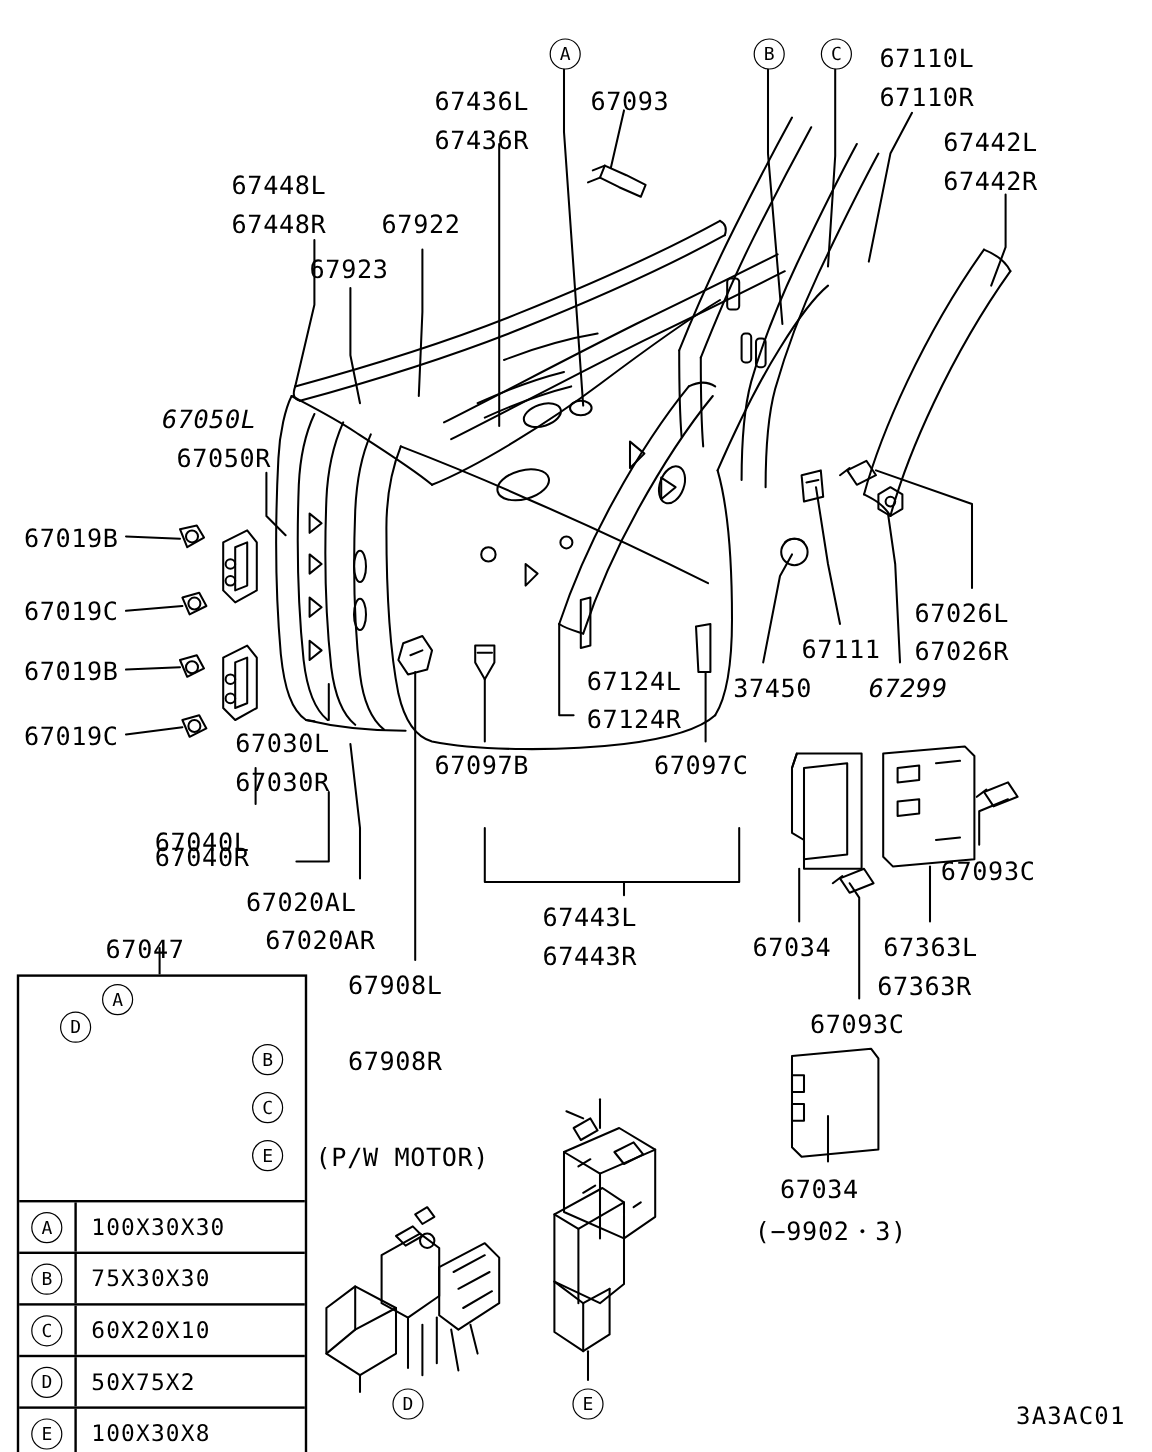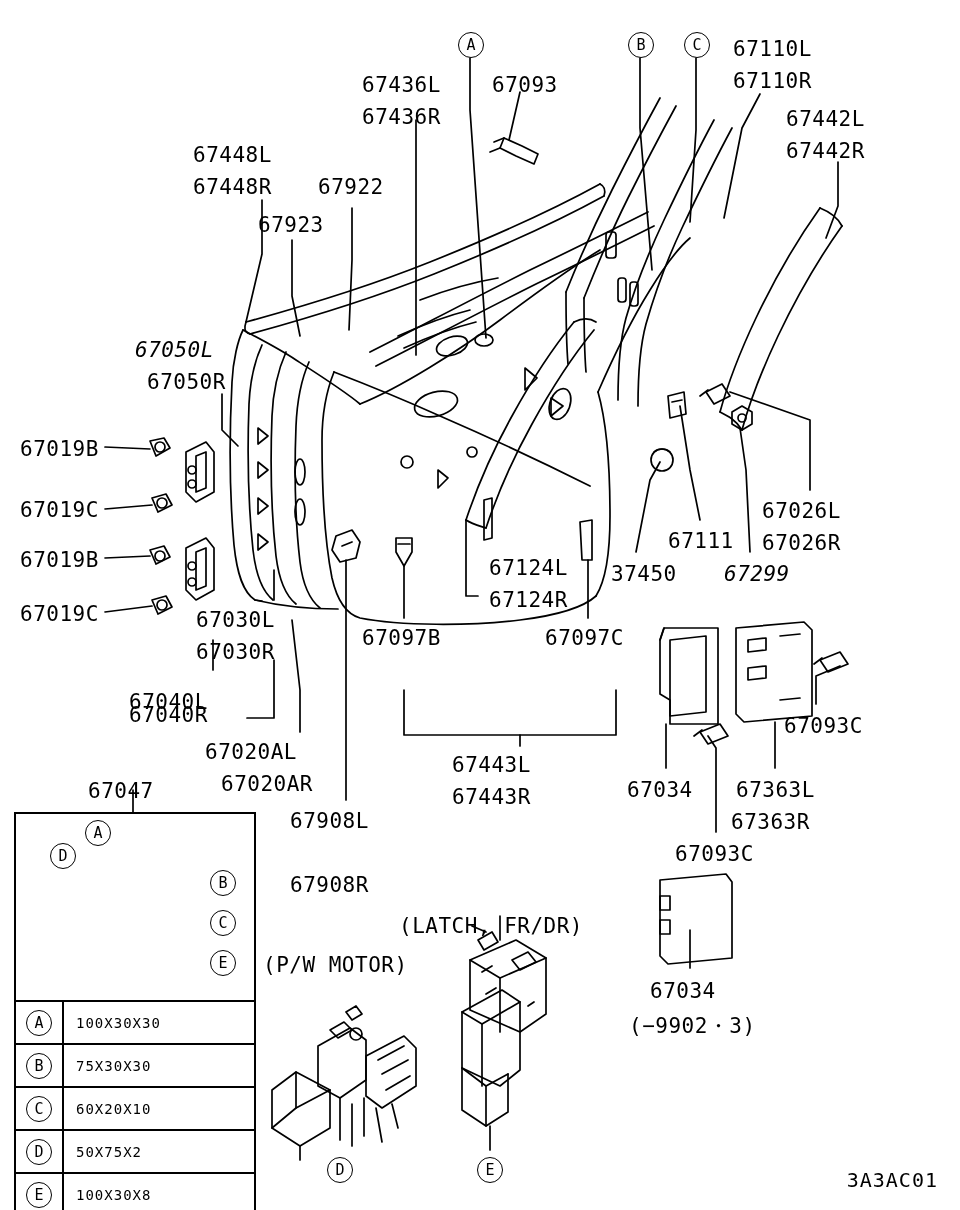--- a/index.html
+++ b/index.html
@@ -79,21 +79,21 @@
     display: flex;
     align-items: center;
     justify-content: center;
   }
   .legend-key .circ {
     position: static;
   }
   .legend-val {
     flex: 1;
     padding-left: 12px;
-    font-size: 14px;
+    font-size: 19px;
     font-family: "DejaVu Sans Mono", monospace;
     letter-spacing: 1px;
   }
   #diagcode {
     position: absolute;
     right: 22px;
     bottom: 18px;
     font-size: 20px;
     font-family: "DejaVu Sans Mono", monospace;
     letter-spacing: 1px;
@@ -404,21 +404,20 @@
   <div class="lbl" style="left:452px;top:752px;">67443L</div>
   <div class="lbl" style="left:452px;top:784px;">67443R</div>
   <div class="lbl" style="left:627px;top:777px;">67034</div>
   <div class="lbl" style="left:736px;top:777px;">67363L</div>
   <div class="lbl" style="left:731px;top:809px;">67363R</div>
   <div class="lbl" style="left:784px;top:713px;">67093C</div>
   <div class="lbl" style="left:675px;top:841px;">67093C</div>
   <div class="lbl" style="left:650px;top:978px;">67034</div>
   <div class="lbl" style="left:629px;top:1013px;">(−9902・3)</div>
   <div class="lbl" style="left:263px;top:952px;">(P/W MOTOR)</div>
-  <div class="lbl" style="left:399px;top:913px;">(LATCH, FR/DR)</div>
 
   <div class="circ" style="left:458px;top:32px;">A</div>
   <div class="circ" style="left:628px;top:32px;">B</div>
   <div class="circ" style="left:684px;top:32px;">C</div>
   <div class="circ" style="left:327px;top:1157px;">D</div>
   <div class="circ" style="left:477px;top:1157px;">E</div>
 
   <div id="legend">
     <div id="legend-fig">
       <div class="circ" style="left:69px;top:6px;">A</div>

